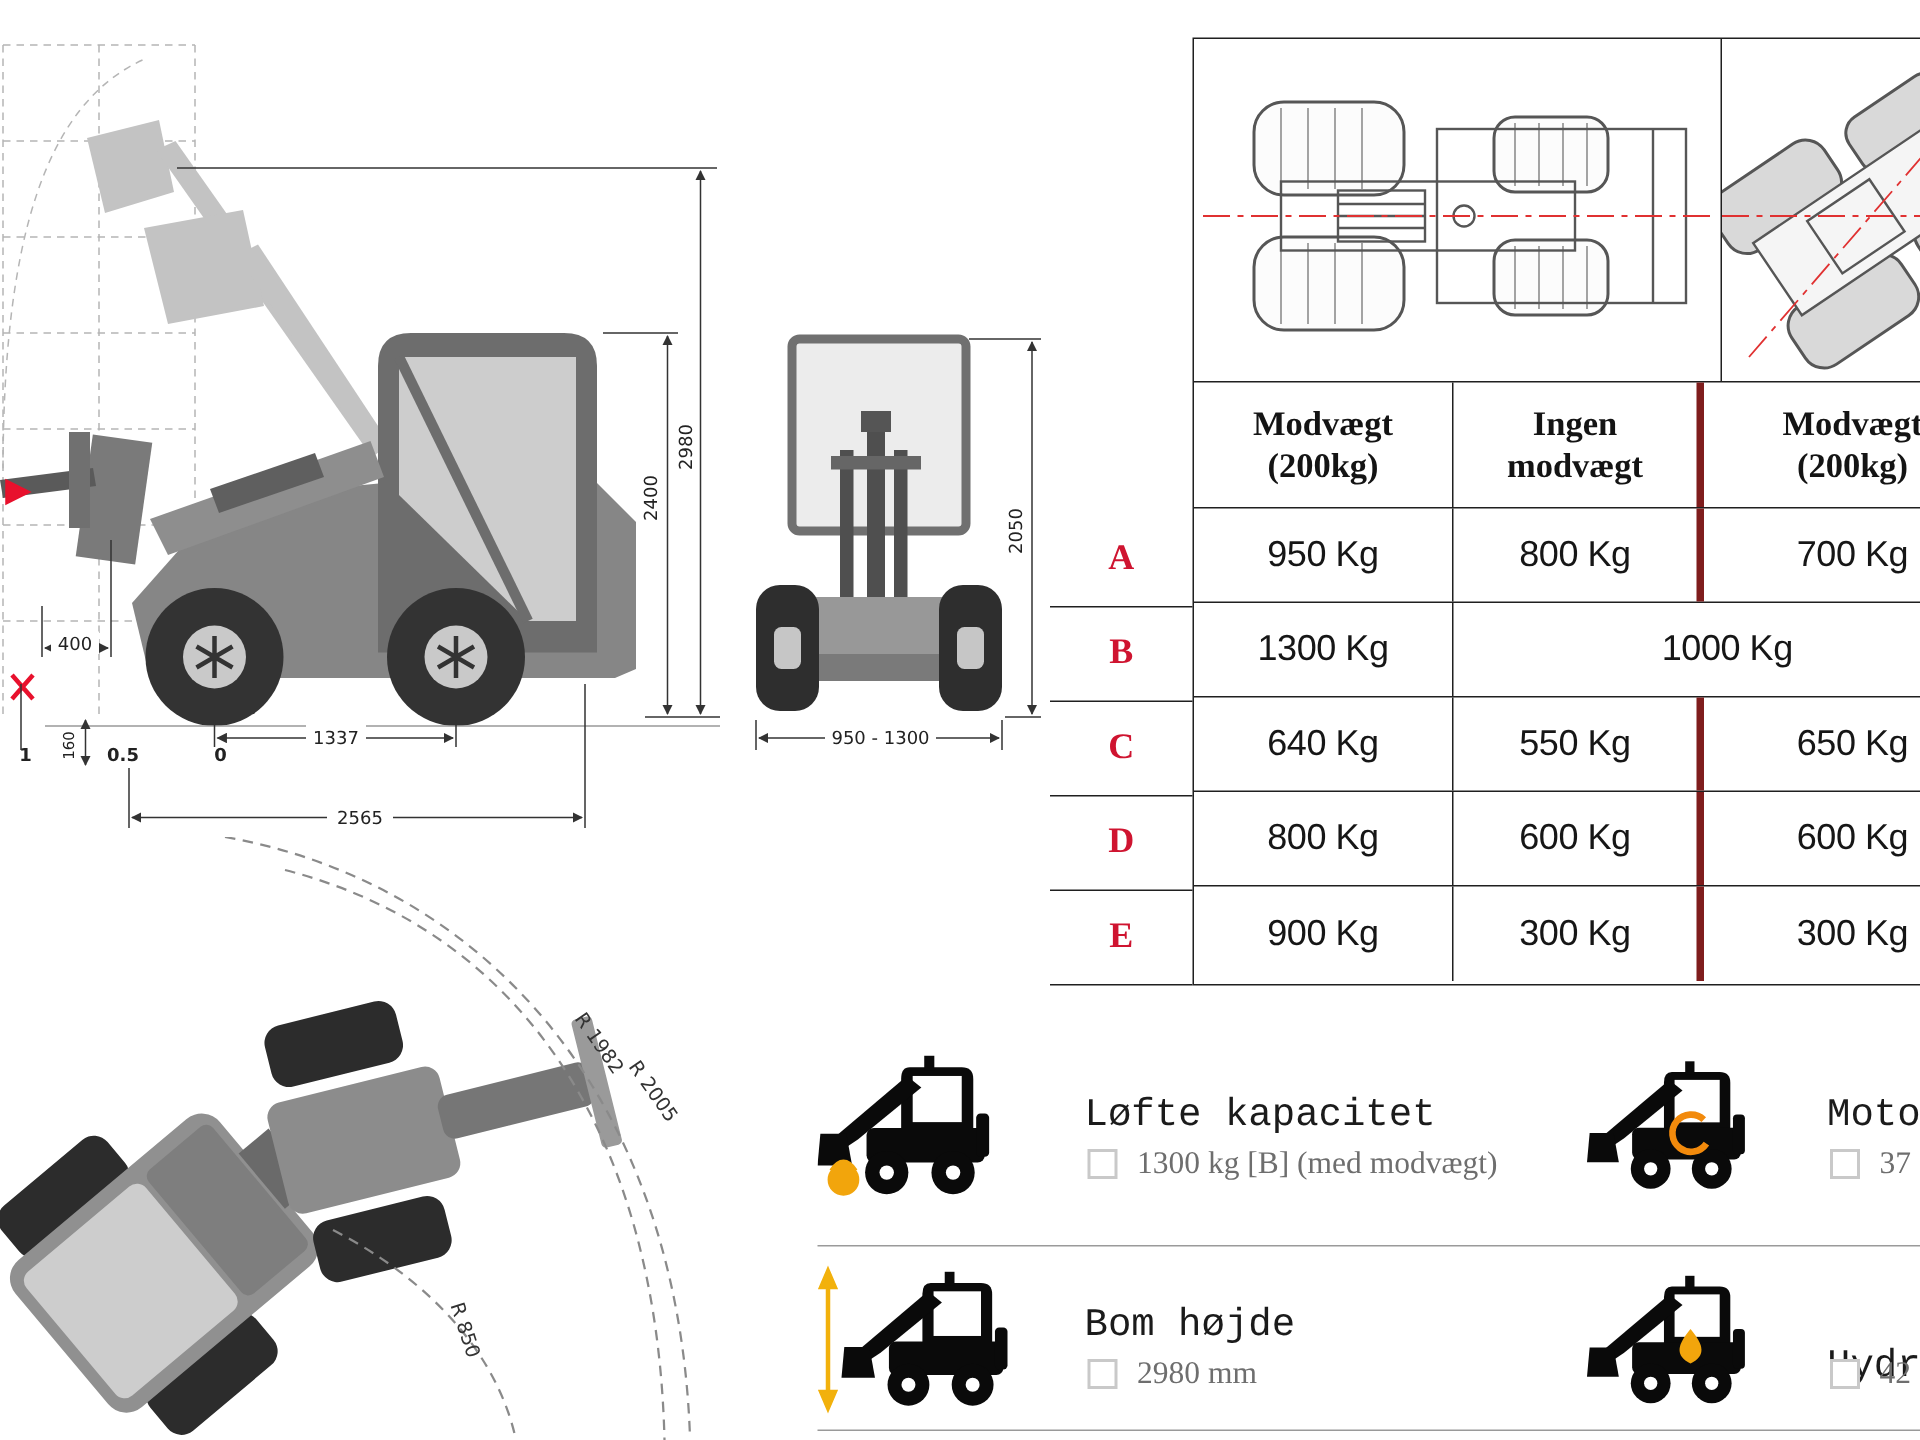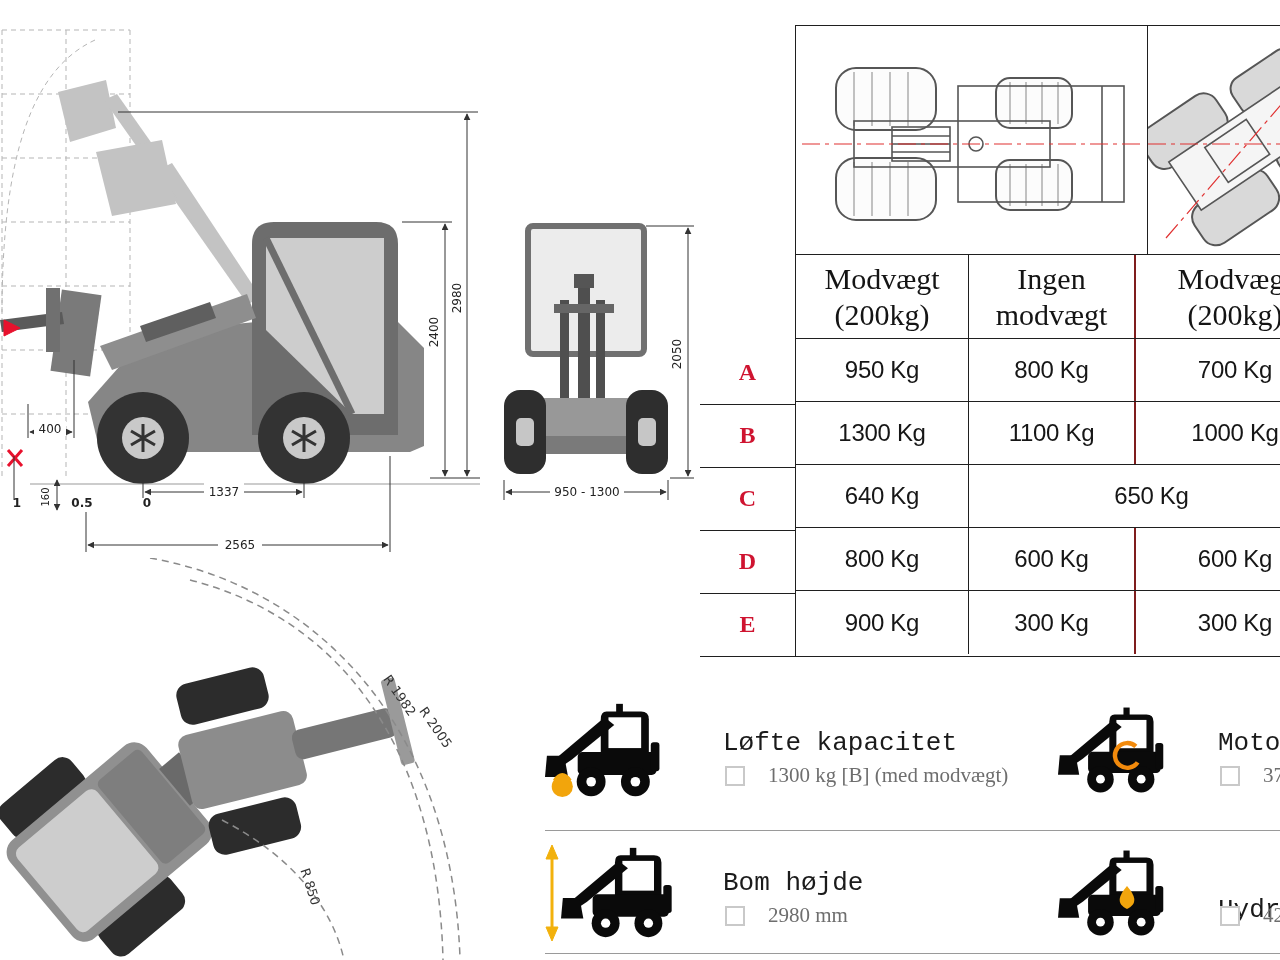--- a/index.html
+++ b/index.html
@@ -9,40 +9,40 @@
   .abs { position:absolute; }
 
   
   .tbl-box { position:absolute; left:795px; top:25px; width:540px; height:632px;
              border:1px solid #1f1f1f; background:#fff; }
   .img-row { display:flex; height:229px; border-bottom:1px solid #1f1f1f; }
   .img-cell1 { width:352px; border-right:1px solid #1f1f1f; position:relative; overflow:hidden; }
   .img-cell2 { flex:1; position:relative; overflow:hidden; }
   .hdr-row { display:flex; height:84px; border-bottom:1px solid #1f1f1f; }
   .hdr-cell { display:flex; align-items:center; justify-content:center; text-align:center;
-              font-family:"Liberation Serif","DejaVu Serif",serif; font-weight:normal;
-              font-size:30px; line-height:1.2; color:#141414; padding:0 14px; }
+              font-family:"Liberation Serif","DejaVu Serif",serif; font-weight:bold;
+              font-size:23px; line-height:1.2; color:#141414; padding:0 14px; }
   .c1 { width:173px; border-right:1px solid #1f1f1f; }
-  .c2 { width:167px; border-right:2px solid #7f1d1d; }
+  .c2 { width:167px; border-right:5px solid #7f1d1d; }
   .c3 { flex:1; }
   .data-row { display:flex; height:63px; border-bottom:1px solid #1f1f1f; }
   .data-row.last { border-bottom:none; }
   .data-cell { display:flex; align-items:center; justify-content:center;
                font-size:24px; color:#161616; letter-spacing:-0.3px; }
   .row-label { position:absolute; left:700px; width:95px; height:63px;
                display:flex; align-items:center; justify-content:center;
                color:#cf1430; font-weight:bold; font-size:24px;
                font-family:"Liberation Serif","DejaVu Serif",serif; }
   .stub { position:absolute; left:700px; width:95px; height:1px; background:#1f1f1f; }
 
   
   .divider { position:absolute; left:545px; width:735px; height:1px; background:#9a9a9a; }
   .spec-title { position:absolute; font-family:Liberation Mono, monospace;
                 font-size:26px; color:#1b1b1b; white-space:nowrap; }
-  .spec-value { position:absolute; display:flex; align-items:center; gap:23px; white-space:nowrap; }
+  .spec-value { position:absolute; display:flex; align-items:center; gap:13px; white-space:nowrap; }
   .cbx { width:20px; height:20px; border:2px solid #c9c9c9; background:#fff; flex:none; }
   .vtext { font-family:"Liberation Serif","DejaVu Serif",serif; font-size:21px; color:#6e6e6e; }
 
   svg text { user-select:none; }
 </style>
 </head>
 <body>
 
 <div id="root">
 
@@ -257,25 +257,25 @@
       <div class="hdr-cell c3">Modvægt (200kg)</div>
     </div>
 
     <div class="data-row">
       <div class="data-cell c1">950 Kg</div>
       <div class="data-cell c2">800 Kg</div>
       <div class="data-cell c3">700 Kg</div>
     </div>
     <div class="data-row">
       <div class="data-cell c1">1300 Kg</div>
-      <div class="data-cell c2">1100 Kg</div>
       <div class="data-cell c3">1000 Kg</div>
     </div>
     <div class="data-row">
       <div class="data-cell c1">640 Kg</div>
+      <div class="data-cell c2">550 Kg</div>
       <div class="data-cell c3">650 Kg</div>
     </div>
     <div class="data-row">
       <div class="data-cell c1">800 Kg</div>
       <div class="data-cell c2">600 Kg</div>
       <div class="data-cell c3">600 Kg</div>
     </div>
     <div class="data-row last">
       <div class="data-cell c1">900 Kg</div>
       <div class="data-cell c2">300 Kg</div>

